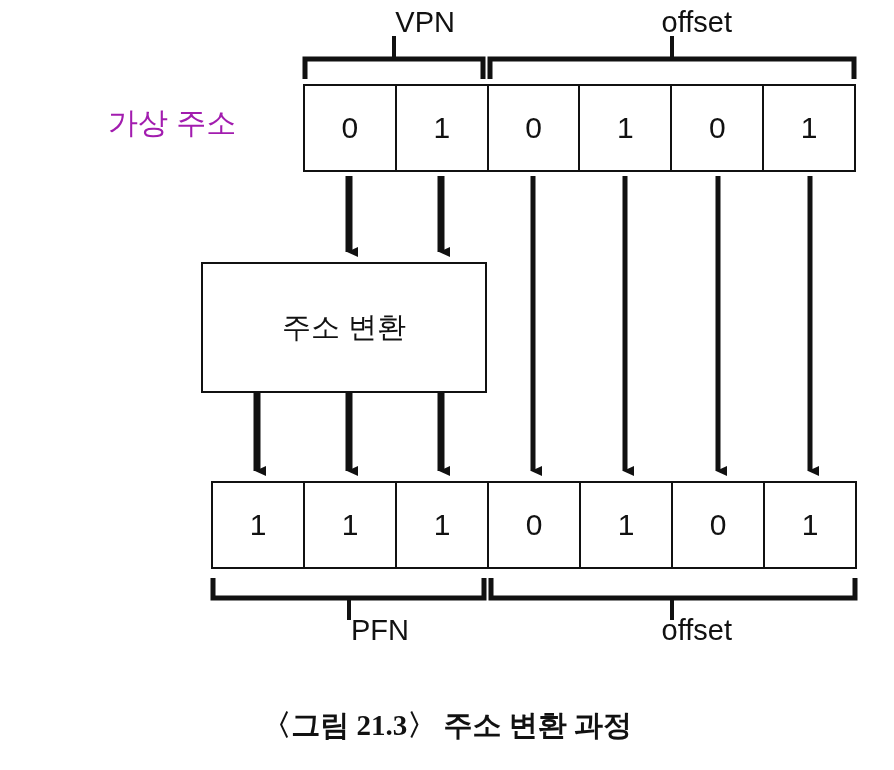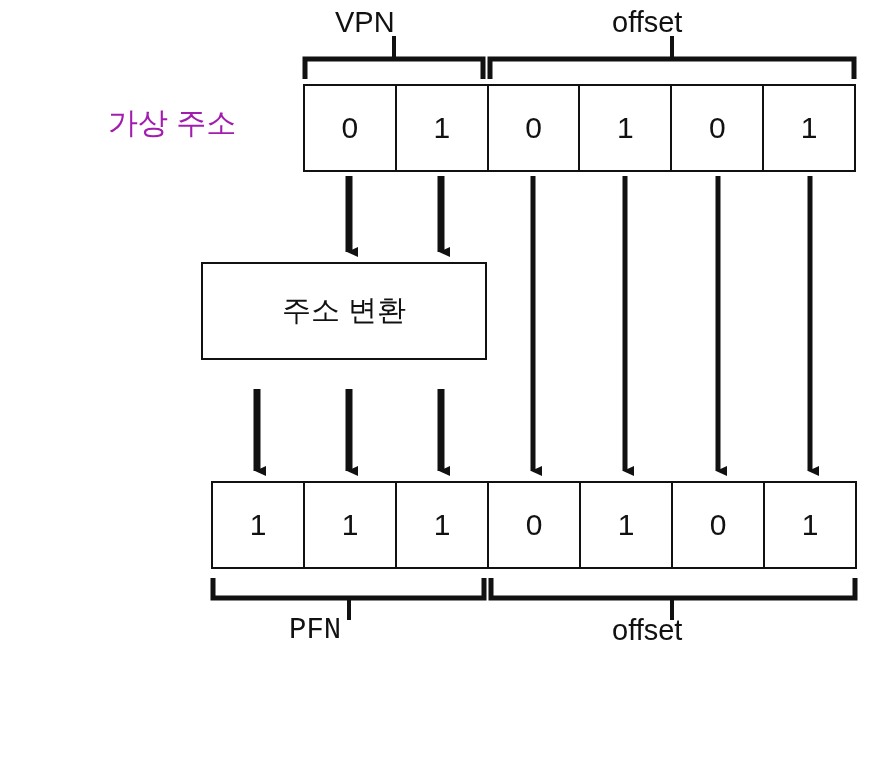--- a/index.html
+++ b/index.html
@@ -55,42 +55,42 @@
     font-size: 30px;
     color: #111111;
   }
   .bit-cell:last-child { border-right: none; }
 
   .xlate-box {
     position: absolute;
     left: 201px;
     top: 262px;
     width: 286px;
-    height: 98px;
+    height: 131px;
     box-sizing: border-box;
     border: 2px solid #111111;
     background: #ffffff;
     display: flex;
     align-items: center;
     justify-content: center;
     font-size: 29px;
     color: #111111;
   }
 
   .brace-label {
     position: absolute;
     font-size: 29px;
     line-height: 1;
     white-space: nowrap;
     color: #111111;
-    text-align: left;
+    text-align: right;
   }
   #vpn-top-label    { left: 335px; top: 8px;   width: 120px; }
   #offset-top-label { left: 612px; top: 8px;   width: 120px; }
-  #pfn-bot-label    { left: 289px; top: 616px; width: 120px; font-family: Liberation Mono, monospace; }
+  #pfn-bot-label    { left: 289px; top: 616px; width: 120px; }
   #offset-bot-label { left: 612px; top: 616px; width: 120px; }
 
   .caption {
     position: absolute;
     left: 0;
     top: 706px;
     width: 894px;
     text-align: center;
     font-family: "Liberation Serif", serif;
     font-size: 29px;
@@ -175,14 +175,15 @@
     <div class="bit-cell">1</div>
     <div class="bit-cell">0</div>
     <div class="bit-cell">1</div>
     <div class="bit-cell">0</div>
     <div class="bit-cell">1</div>
   </div>
 
   <div class="brace-label" id="pfn-bot-label">PFN</div>
   <div class="brace-label" id="offset-bot-label">offset</div>
 
+  <div class="caption">〈그림 21.3〉 주소 변환 과정</div>
 
 </div>
 
 </body></html>

